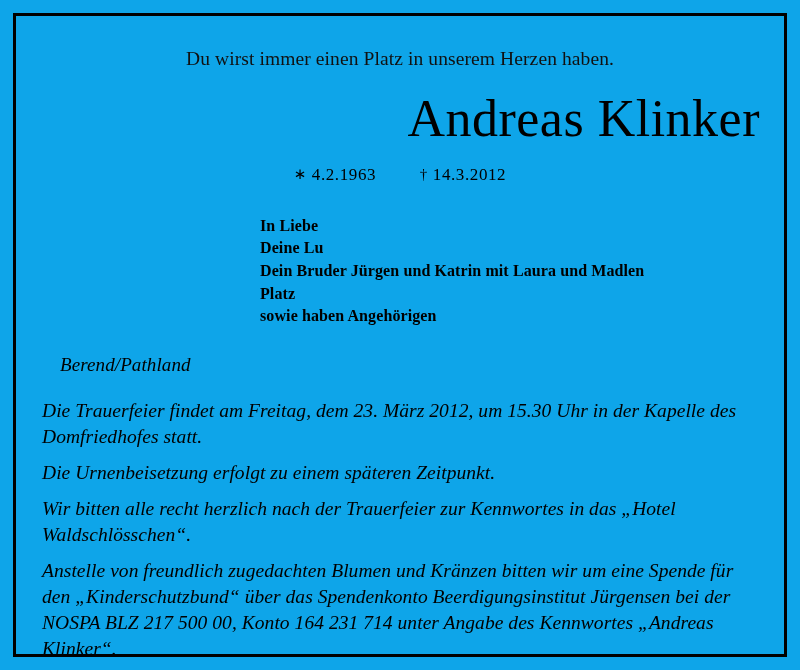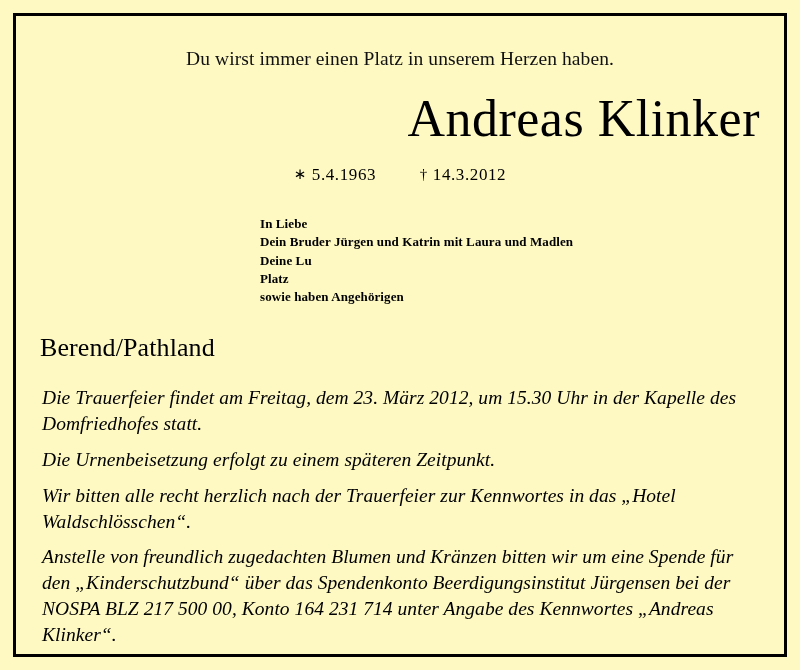--- a/index.html
+++ b/index.html
@@ -4,21 +4,21 @@
 <style>
   html, body {
     margin: 0;
     padding: 0;
     background: #ffffff;
   }
   .page {
     width: 800px;
     height: 670px;
     box-sizing: border-box;
-    background: #fef9c3;
+    background: #0ea5e9;
     position: relative;
     font-family: "Liberation Serif", serif;
     color: #000000;
     overflow: hidden;
   }
   .frame {
     position: absolute;
     left: 13px;
     top: 13px;
     right: 13px;
@@ -64,32 +64,33 @@
     vertical-align: 1px;
   }
   .dates .gap {
     display: inline-block;
     width: 34px;
   }
 
   .family {
     margin-top: 30px;
     margin-left: 220px;
-    font-size: 13px;
+    font-size: 16px;
     font-weight: bold;
     line-height: 1.42;
     letter-spacing: 0.1px;
   }
   .family div { white-space: nowrap; }
 
   .signature {
     margin-top: 26px;
-    margin-left: 0;
-    font-size: 26px;
+    margin-left: 20px;
+    font-size: 19px;
     letter-spacing: 0.1px;
+    font-style: italic;
   }
 
   .body {
     margin-top: 22px;
     margin-left: 2px;
     font-size: 19.5px;
     line-height: 1.33;
     letter-spacing: 0.05px;
   }
   .body p {
@@ -104,30 +105,30 @@
 <div class="page">
   <div class="frame">
     <div class="inner">
 
       <div class="epitaph">Du wirst immer einen Platz in unserem Herzen haben.</div>
 
       <div class="name">Andreas Klinker</div>
 
       <div class="dates">
         <span class="sym">∗</span>
-        <span>5.4.1963</span>
+        <span>4.2.1963</span>
         <span class="gap"></span>
         <span class="sym">†</span>
         <span>14.3.2012</span>
       </div>
 
       <div class="family">
         <div>In Liebe</div>
+        <div>Deine Lu</div>
         <div>Dein Bruder Jürgen und Katrin mit Laura und Madlen</div>
-        <div>Deine Lu</div>
         <div>Platz</div>
         <div>sowie haben Angehörigen</div>
       </div>
 
       <div class="signature">Berend/Pathland</div>
 
       <div class="body">
         <p>Die Trauerfeier findet am Freitag, dem 23. März 2012, um 15.30 Uhr in der Kapelle des Domfriedhofes statt.</p>
         <p>Die Urnenbeisetzung erfolgt zu einem späteren Zeitpunkt.</p>
         <p>Wir bitten alle recht herzlich nach der Trauerfeier zur Kennwortes in das „Hotel Waldschlösschen“.</p>

